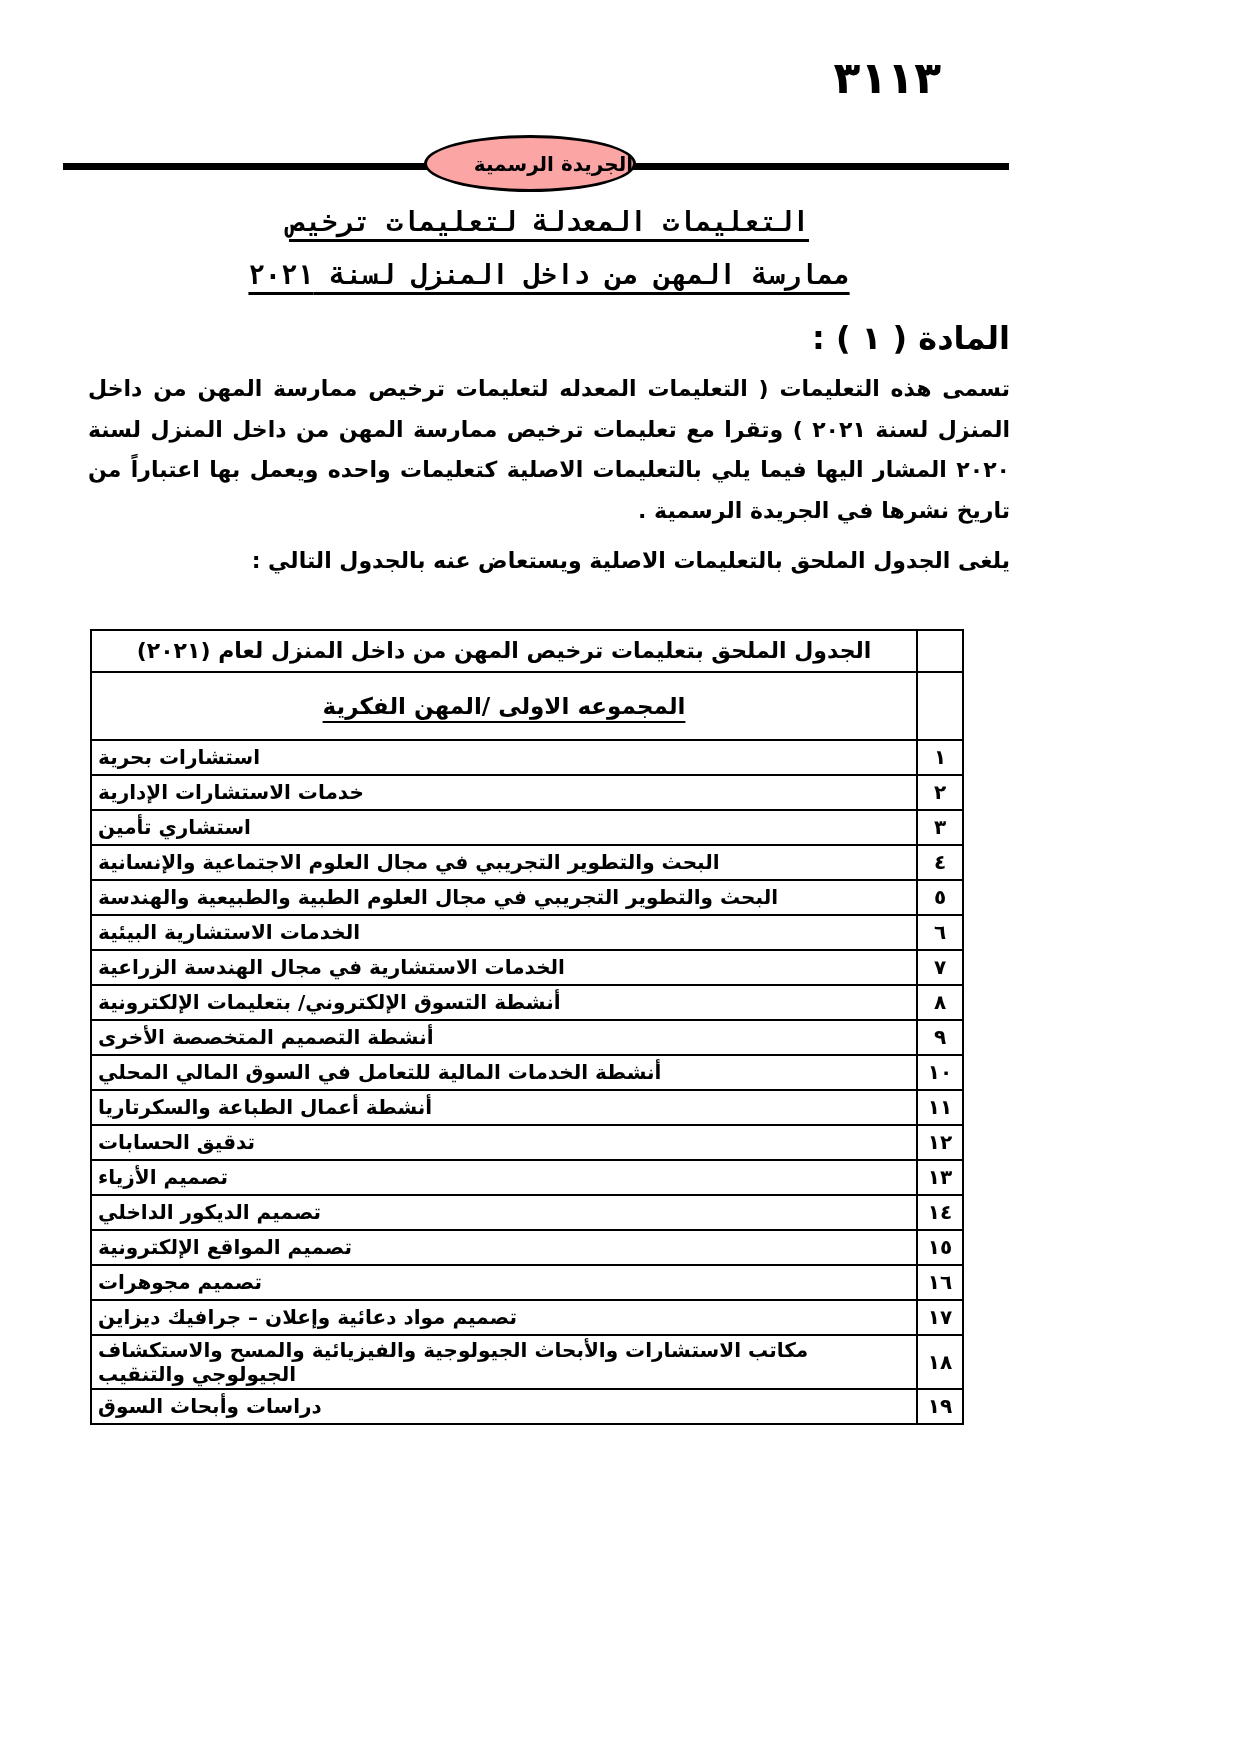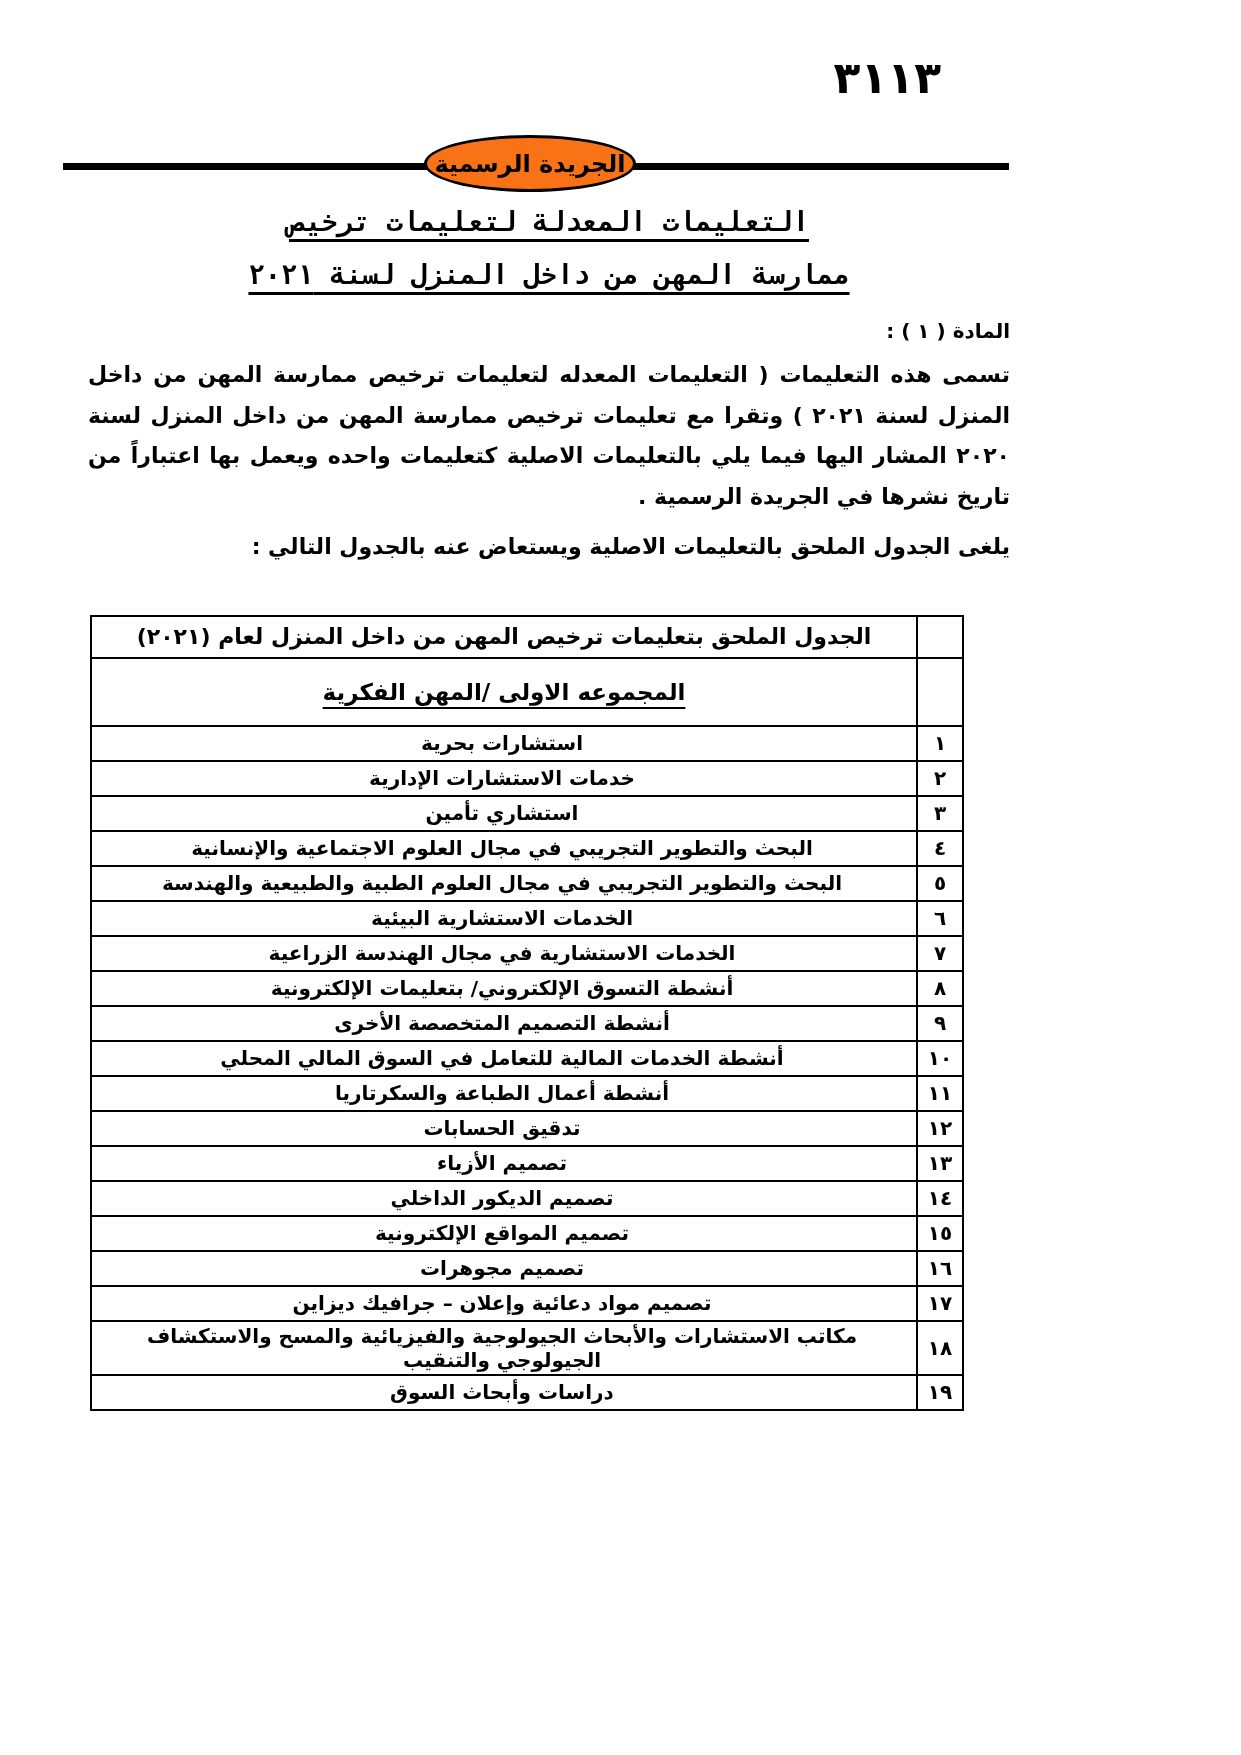--- a/index.html
+++ b/index.html
@@ -37,27 +37,26 @@
     background: #000;
   }
   .gazette-badge {
     position: absolute;
     top: 135px;
     left: 424px;
     width: 212px;
     height: 57px;
     border: 3px solid #000;
     border-radius: 50%;
-    background: #f97316;
+    background: #fca5a5;
     box-sizing: border-box;
     display: flex;
     align-items: center;
-    justify-content: center;
-    font-weight: bold;
-    font-size: 24px;
+    font-weight: bold;
+    font-size: 20px;
     z-index: 2;
   }
   .content {
     margin: 0 231px 0 88px; 
   }
   .doc-title {
     text-align: center;
     font-weight: bold;
     font-size: 27px;
     margin: 6px 0 0 0;
@@ -69,21 +68,21 @@
     text-decoration: underline;
     text-decoration-thickness: 2.5px;
     text-underline-offset: 8px;
   }
   .title-line-2-wrap {
     margin-top: 26px;
   }
   .article-heading {
     text-align: right;
     font-weight: bold;
-    font-size: 20px;
+    font-size: 32px;
     margin: 28px 0 12px 0;
   }
   .article-body {
     text-align: justify;
     font-weight: bold;
     font-size: 22px;
     line-height: 1.85;
     margin: 0;
   }
   .article2-body {
@@ -123,21 +122,21 @@
     text-decoration-thickness: 2px;
     text-underline-offset: 7px;
   }
   .num-cell {
     width: 44px;
     text-align: center;
     font-size: 20px;
     height: 29px;
   }
   .label-cell {
-    text-align: center;
+    text-align: left;
     font-size: 20px;
     padding-right: 10px !important;
     padding-left: 6px !important;
     border-radius: 6px;
   }
 </style>
 </head>
 <body>
 
 <div class="page-number">٣١١٣</div>

